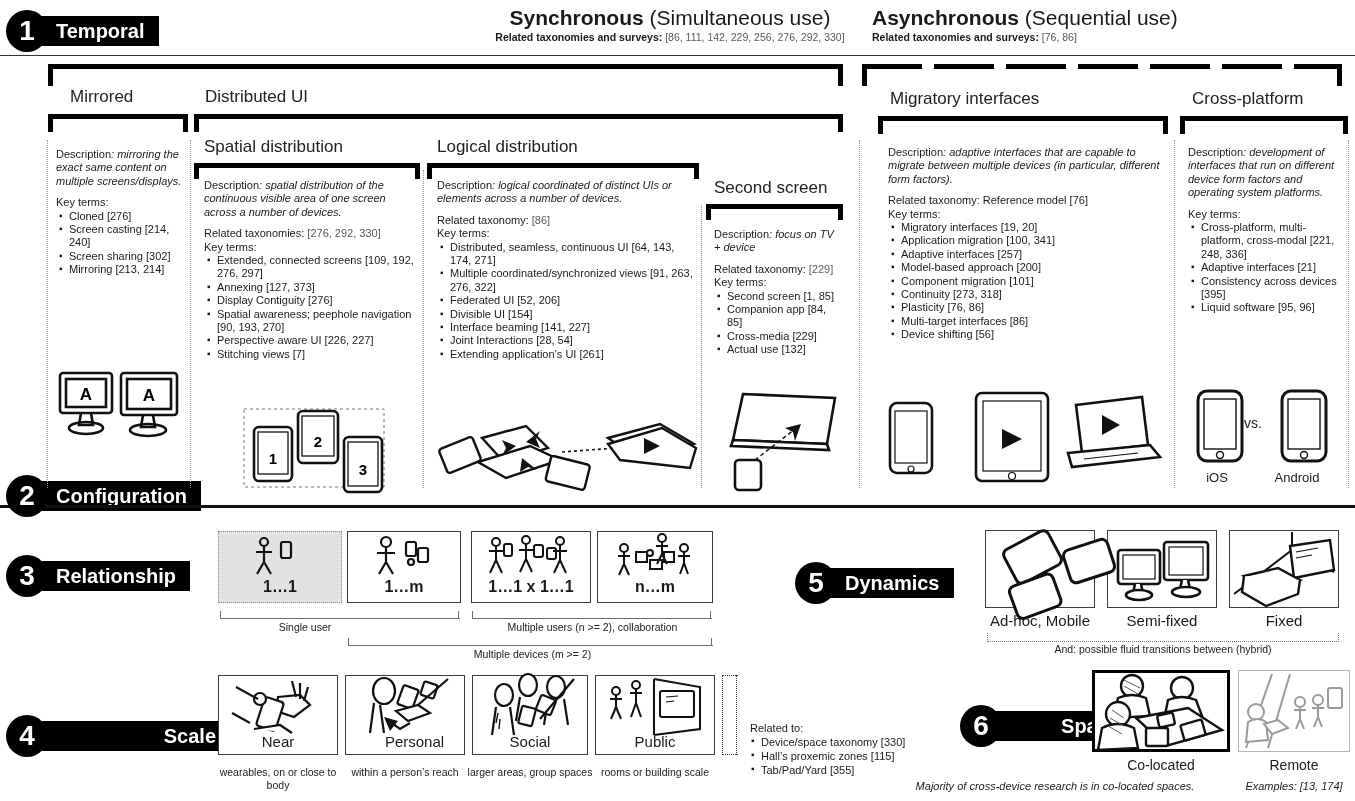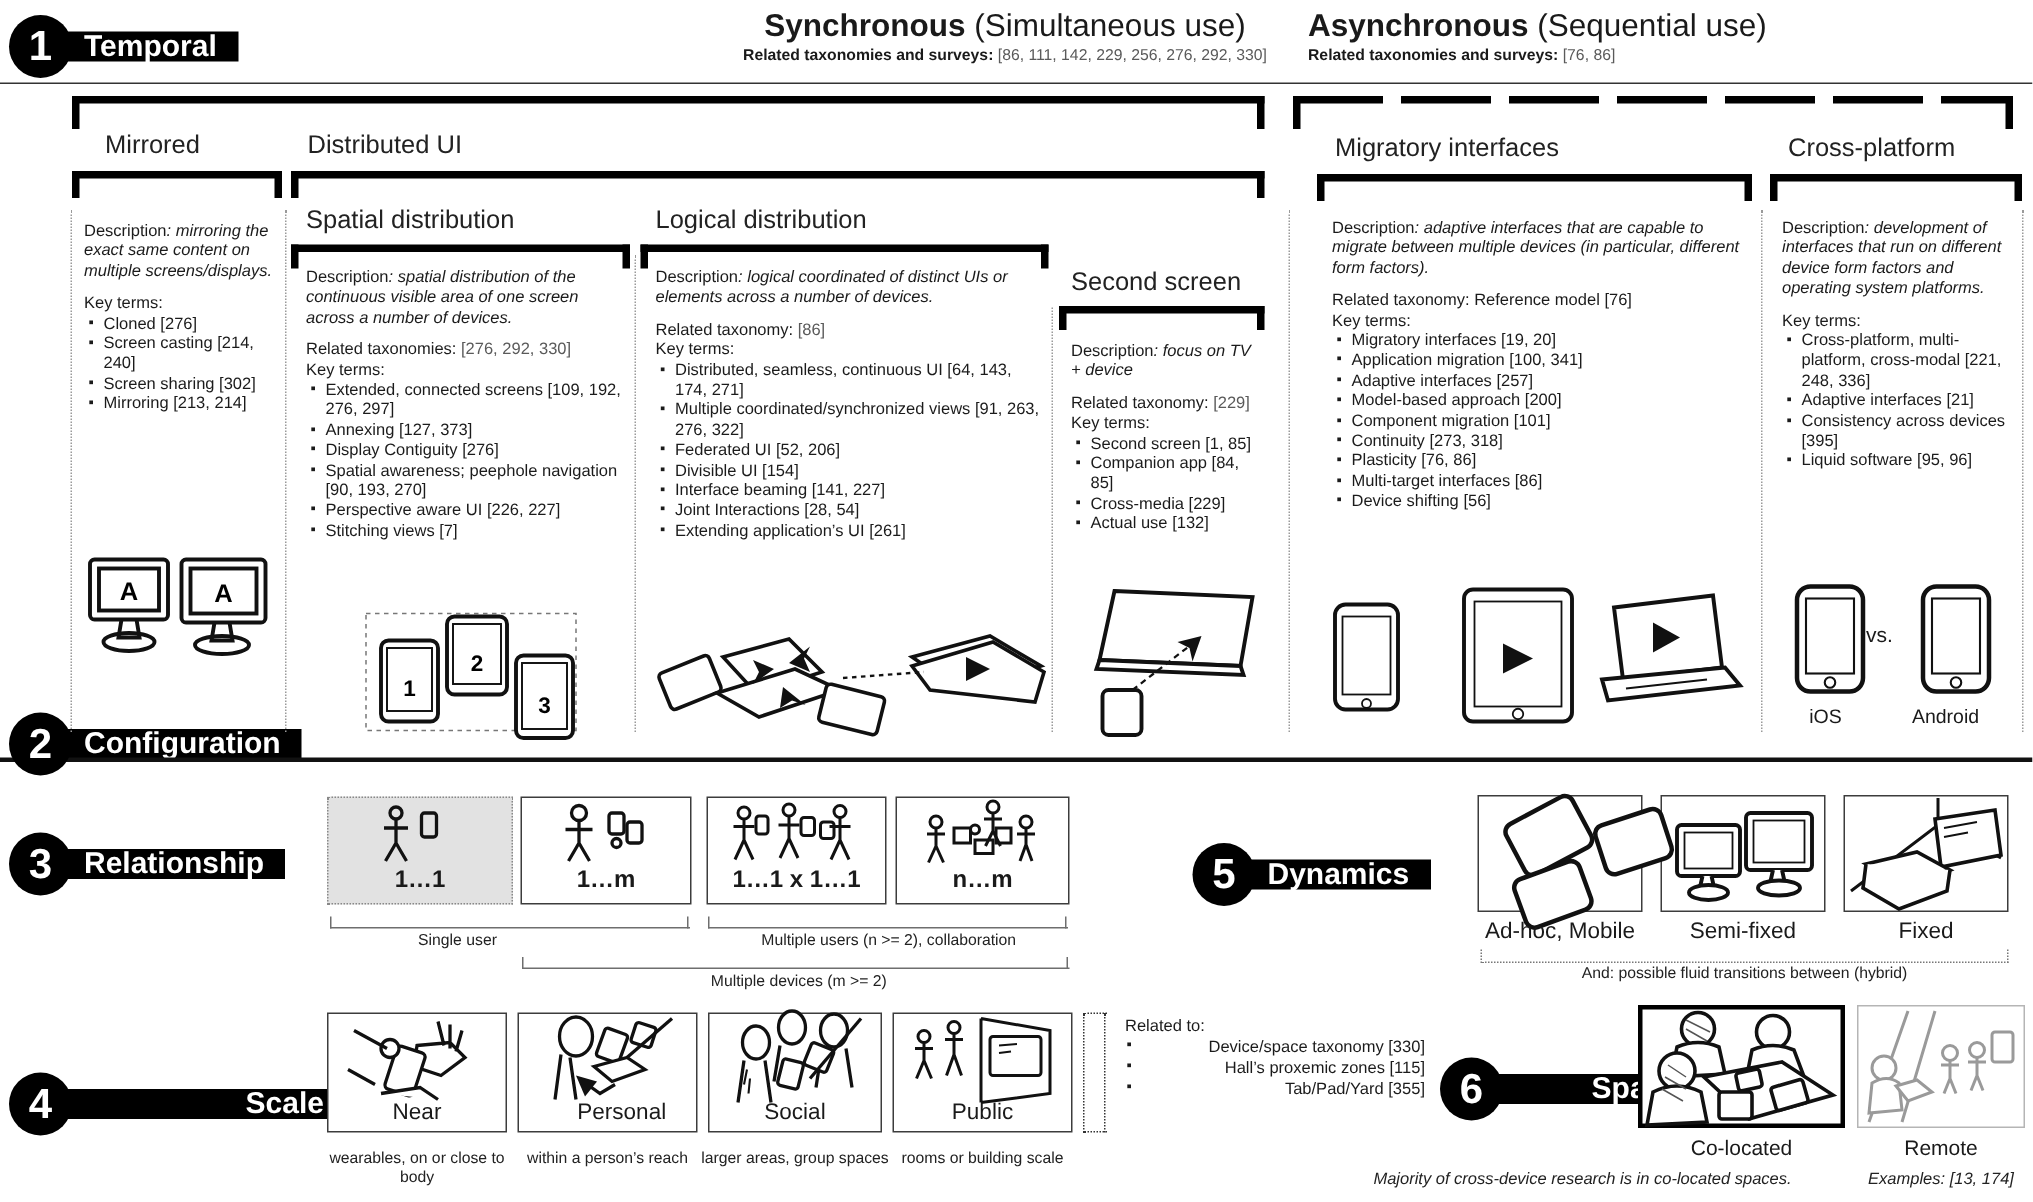--- a/index.html
+++ b/index.html
@@ -5,21 +5,21 @@
   html,body{margin:0;padding:0;background:#fff;}
   body{width:1355px;height:801px;position:relative;overflow:hidden;
        font-family:"Liberation Sans",sans-serif;color:#1a1a1a;}
   .abs{position:absolute;}
 
   
   .chip{position:absolute;display:flex;align-items:center;height:42px;}
   .chip .circle{width:42px;height:42px;border-radius:50%;background:#000;color:#fff;
        display:flex;align-items:center;justify-content:center;font-size:28px;font-weight:bold;
        z-index:2;}
-  .chip .bar{background:#000;color:#fff;height:20px;display:flex;align-items:center;
+  .chip .bar{background:#000;color:#fff;height:30px;display:flex;align-items:center;
        font-size:20px;font-weight:bold;margin-left:-14px;padding:0 14px 0 22px;}
   .chip .bar.right{justify-content:flex-end;}
 
   
   .toph{position:absolute;text-align:center;}
   .toph .t1{font-size:21px;}
   .toph .t1 b{font-weight:bold;}
   .toph .t2{font-size:10.5px;margin-top:1px;}
   .toph .t2 b{font-weight:bold;}
   .refs{color:#5a5a5a;}
@@ -567,23 +567,23 @@
 <div class="cap" style="left:464px;top:766px;width:132px;">larger areas, group spaces</div>
 <div class="cap" style="left:588px;top:766px;width:134px;">rooms or building scale</div>
 
 <div class="sbrkd" style="left:722px;top:675px;width:16px;height:80px;">
   <i style="left:0;top:0;width:0;height:80px;border-left:1.6px dotted #333;"></i>
   <i style="left:14px;top:0;width:0;height:80px;border-left:1.6px dotted #333;"></i>
   <i style="left:0;top:0;width:16px;height:0;border-top:1.6px dotted #333;"></i>
   <i style="left:0;top:79px;width:16px;height:0;border-top:1.6px dotted #333;"></i>
 </div>
 
-<div class="tb" style="left:750px;top:677px;width:200px;font-size:11px;line-height:14px;">
+<div class="tb" style="left:750px;top:721px;width:200px;font-size:11px;line-height:14px;">
   <div><b>Related to:</b></div>
-  <ul style="padding-left:11px;text-align:right;">
+  <ul style="padding-left:11px;">
     <li style="list-style:none;">Device/space taxonomy [330]</li>
     <li>Hall’s proxemic zones [115]</li>
     <li>Tab/Pad/Yard [355]</li>
   </ul>
 </div>
 
 <div class="box thick" style="left:1092px;top:670px;width:138px;height:82px;"></div>
 <div class="box grey" style="left:1238px;top:670px;width:112px;height:82px;"></div>
 
 <svg class="abs" style="left:1098px;top:674px;" width="128" height="74" viewBox="0 0 128 74">

